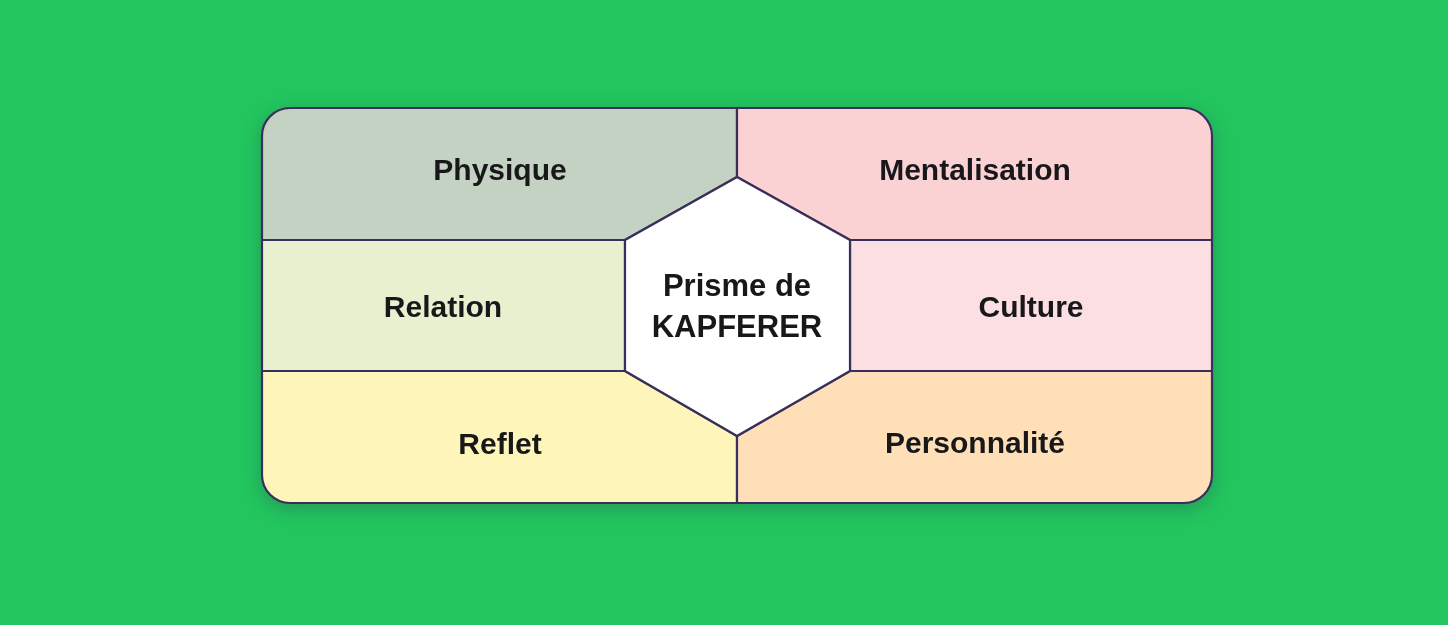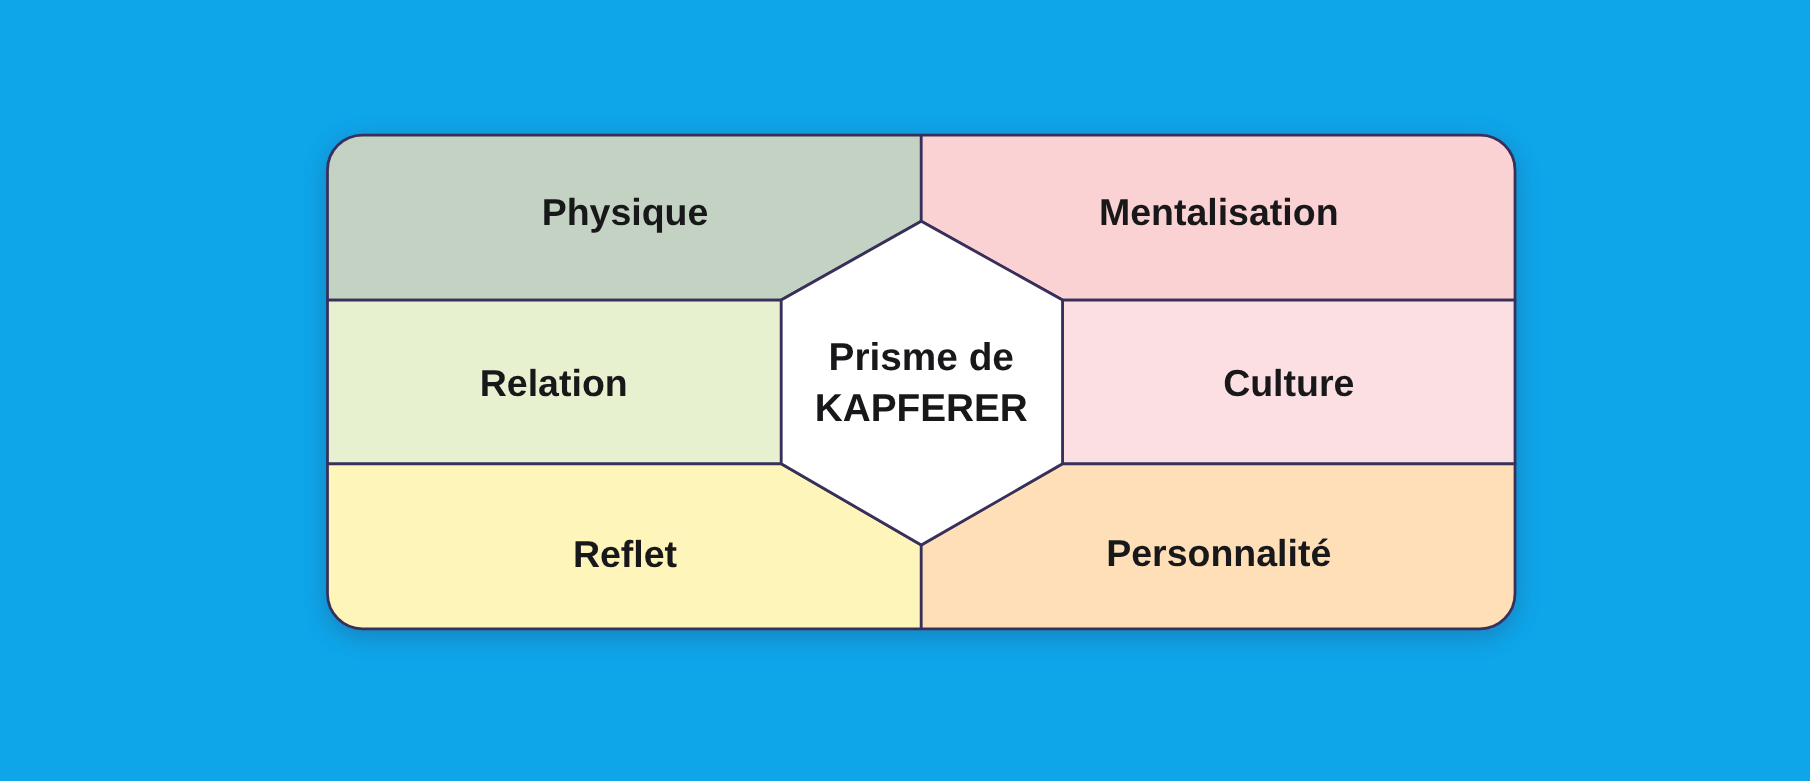--- a/index.html
+++ b/index.html
@@ -8,21 +8,21 @@
     background: #ffffff;
     width: 1448px;
     height: 625px;
     overflow: hidden;
     font-family: "Liberation Sans", "DejaVu Sans", sans-serif;
   }
   .stage {
     position: relative;
     width: 1448px;
     height: 625px;
-    background: #0ea5e9;
+    background: #22c55e;
   }
   svg.prism {
     position: absolute;
     left: 0;
     top: 0;
     width: 1448px;
     height: 625px;
     display: block;
   }
   .prism-shape {

